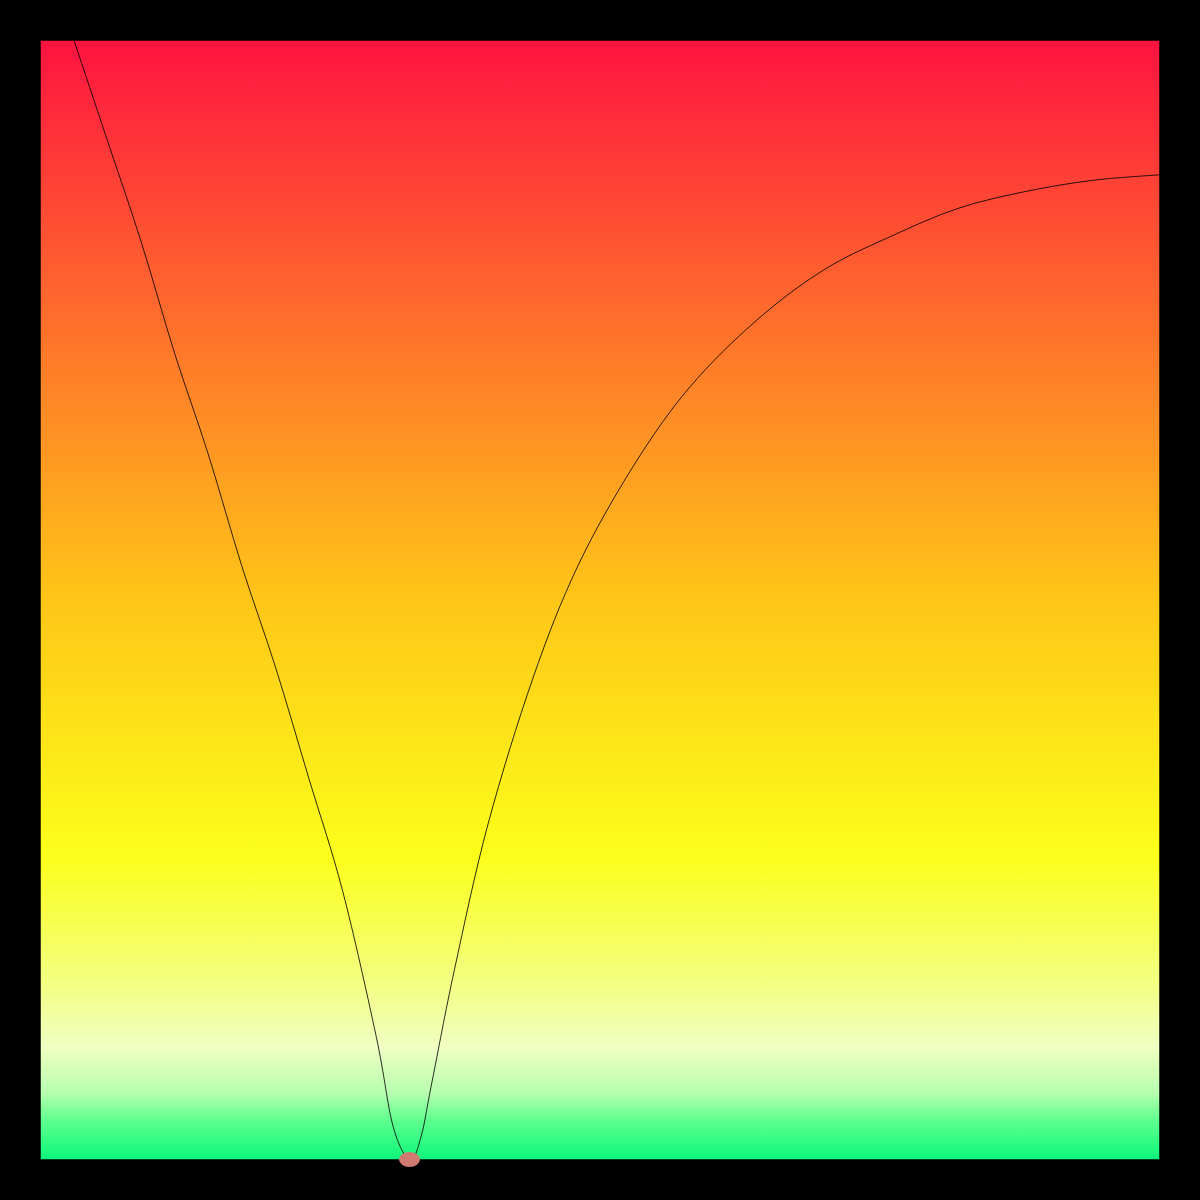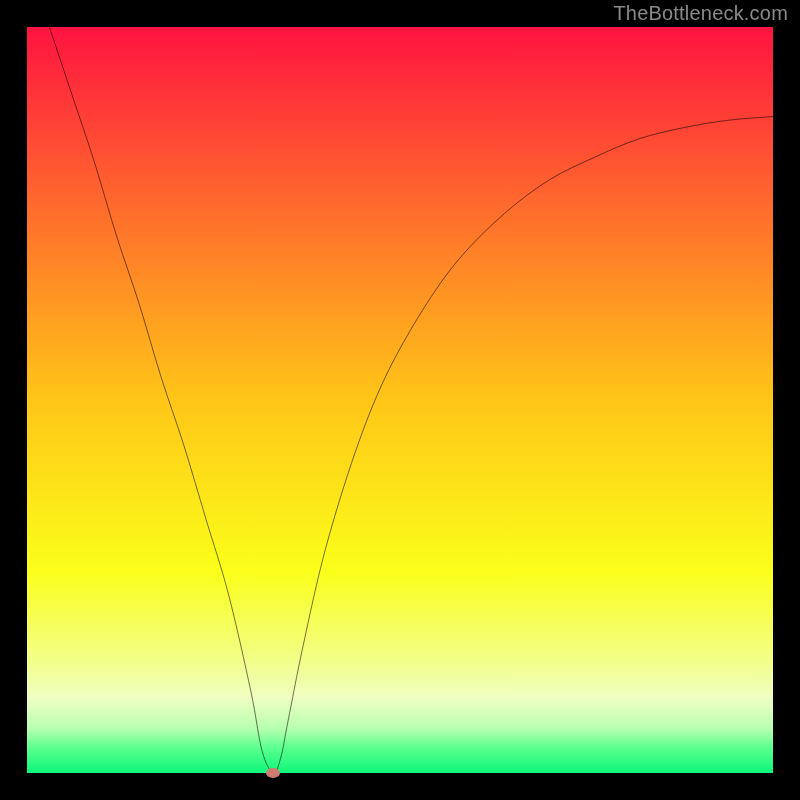--- a/index.html
+++ b/index.html
@@ -55,21 +55,20 @@
     background: #cf7b72;
     border-radius: 50%;
     z-index: 11;
     transform: translate(-50%, -50%);
   }
 </style>
 </head>
 <body>
 
 <div class="outer">
-  <div class="watermark">TheBottleneck.com</div>
 
   <div class="plot-area">
     <svg class="gradient-bg" viewBox="0 0 100 100" preserveAspectRatio="none">
       <defs>
         <linearGradient id="bgGrad" x1="0" y1="0" x2="0" y2="1">
             <stop offset="0%" stop-color="#ff1340"></stop>
             <stop offset="25%" stop-color="#ff6e2c"></stop>
             <stop offset="50%" stop-color="#ffc617"></stop>
             <stop offset="73%" stop-color="#fbff1a"></stop>
             <stop offset="84%" stop-color="#f3ff80"></stop>

